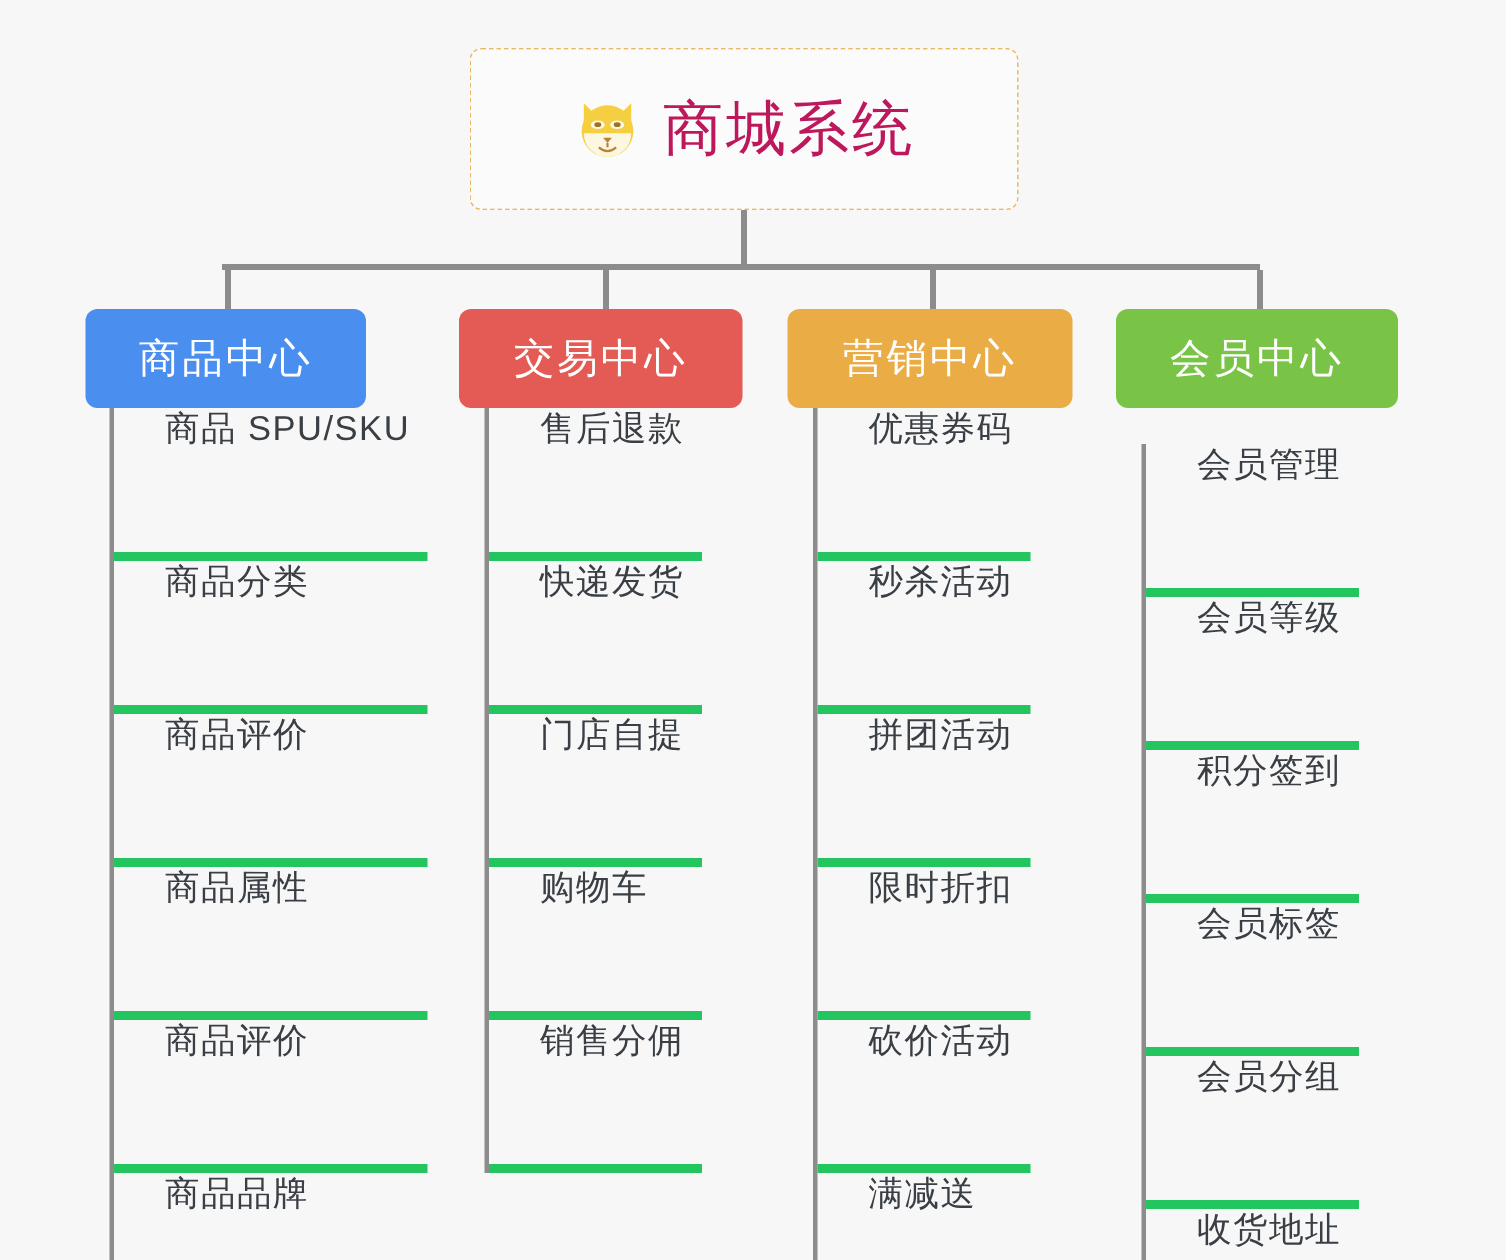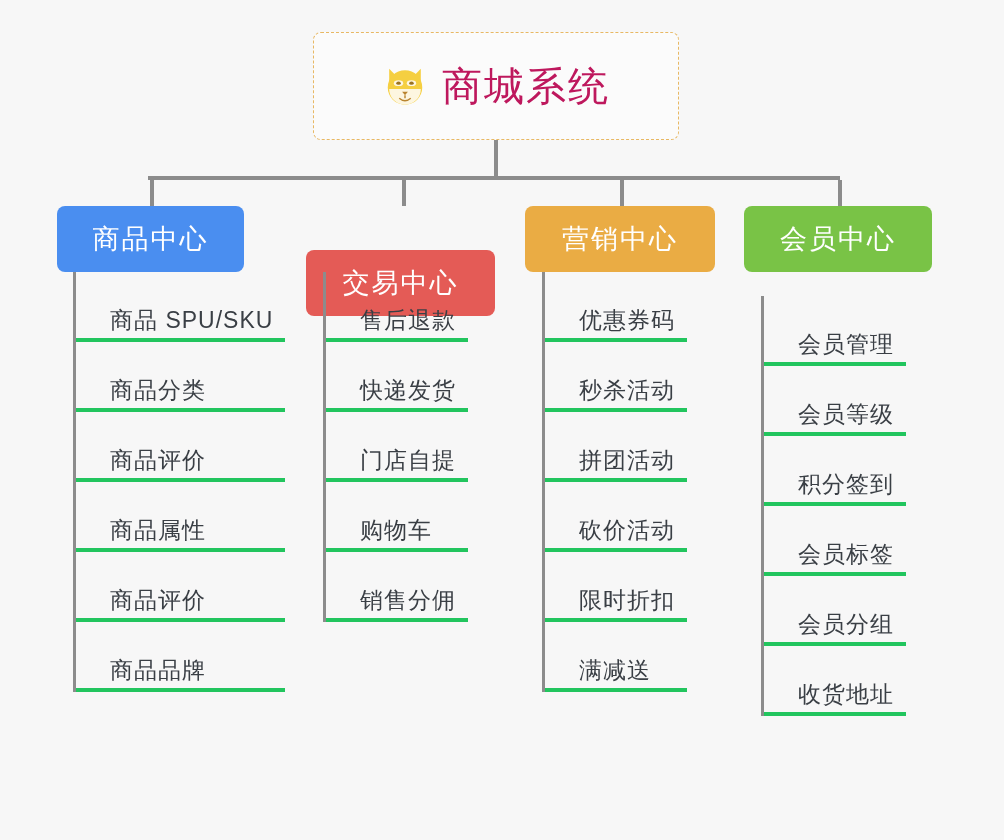--- a/index.html
+++ b/index.html
@@ -95,42 +95,42 @@
     font-size: 27px;
     letter-spacing: 2px;
     white-space: nowrap;
   }
   .col-1 { left: 150px; }
   .col-2 { left: 402px; }
   .col-3 { left: 620px; }
   .col-4 { left: 838px; }
 
   .col-1 .cat-box { left: -93px; width: 187px; background: #4a8ef0; align-items: center; }
-  .col-2 .cat-box { left: -96px; width: 189px; background: #e45b56; margin-top: 44px; }
+  .col-2 .cat-box { left: -96px; width: 189px; background: #e45b56; }
   .col-3 .cat-box { left: -95px; width: 190px; background: #eaac44; }
   .col-4 .cat-box { left: -94px; width: 188px; background: #79c346; }
 
   
   .leaves {
     position: absolute;
     top: 92px;
     left: -77px;
     border-left: 3px solid #8c8c8c;
     padding-left: 0;
   }
   .col-2 .leaves { left: -79px; }
   .col-3 .leaves { left: -78px; }
   .col-4 .leaves { left: -77px; margin-top: 24px; }
 
   .leaf {
-    height: 70px;
+    height: 102px;
     box-sizing: border-box;
     display: flex;
-    align-items: flex-end;
-    border-bottom: 4px solid #22c55e;
+    align-items: flex-start;
+    border-bottom: 6px solid #22c55e;
     padding: 0 12px 5px 34px;
     white-space: nowrap;
   }
   .leaf-label {
     font-size: 23px;
     color: #3a3f45;
     line-height: 1.15;
     letter-spacing: 1px;
   }
 </style>
@@ -222,26 +222,26 @@
       <div class="leaf">
           <span class="leaf-label">优惠券码</span>
         </div>
       <div class="leaf">
           <span class="leaf-label">秒杀活动</span>
         </div>
       <div class="leaf">
           <span class="leaf-label">拼团活动</span>
         </div>
       <div class="leaf">
+          <span class="leaf-label">限时折扣</span>
+        </div>
+      <div class="leaf">
           <span class="leaf-label">砍价活动</span>
         </div>
       <div class="leaf">
-          <span class="leaf-label">限时折扣</span>
-        </div>
-      <div class="leaf">
           <span class="leaf-label">满减送</span>
         </div>
     </div>
   </div>
 
   <div class="column col-4">
     <div class="col-drop"></div>
     <div class="cat-box">
       <span>会员中心</span>
     </div>

